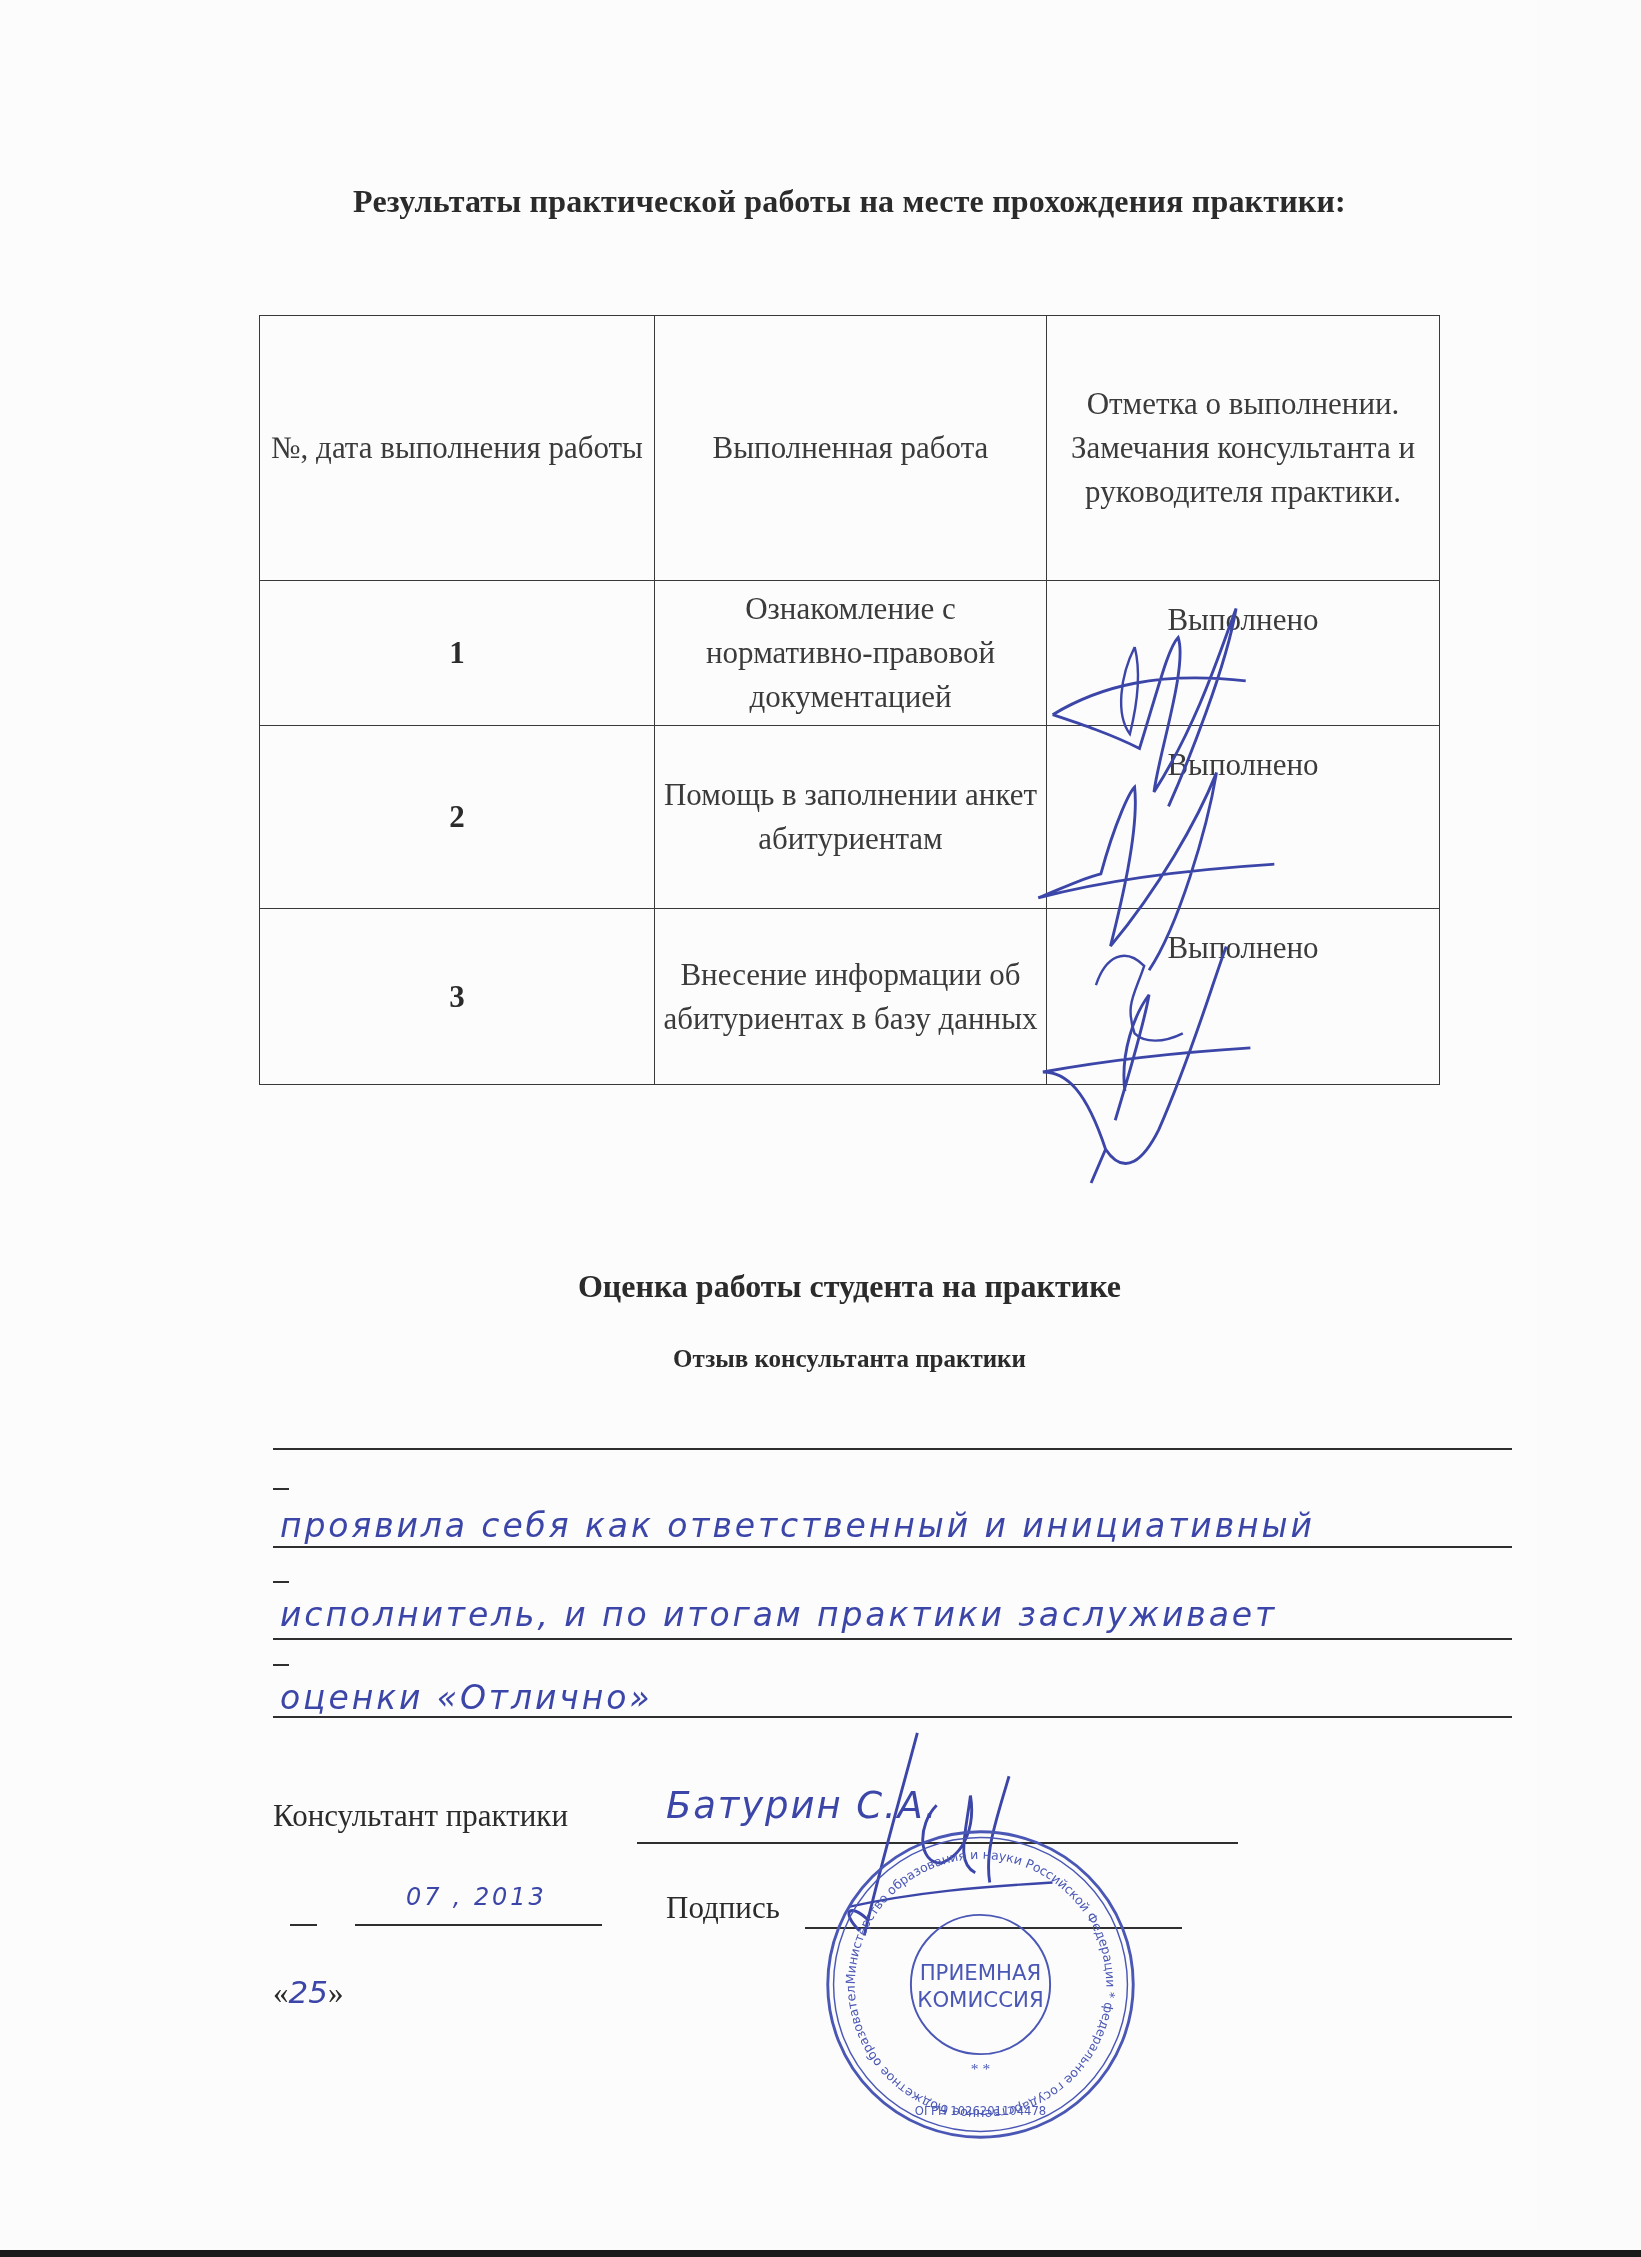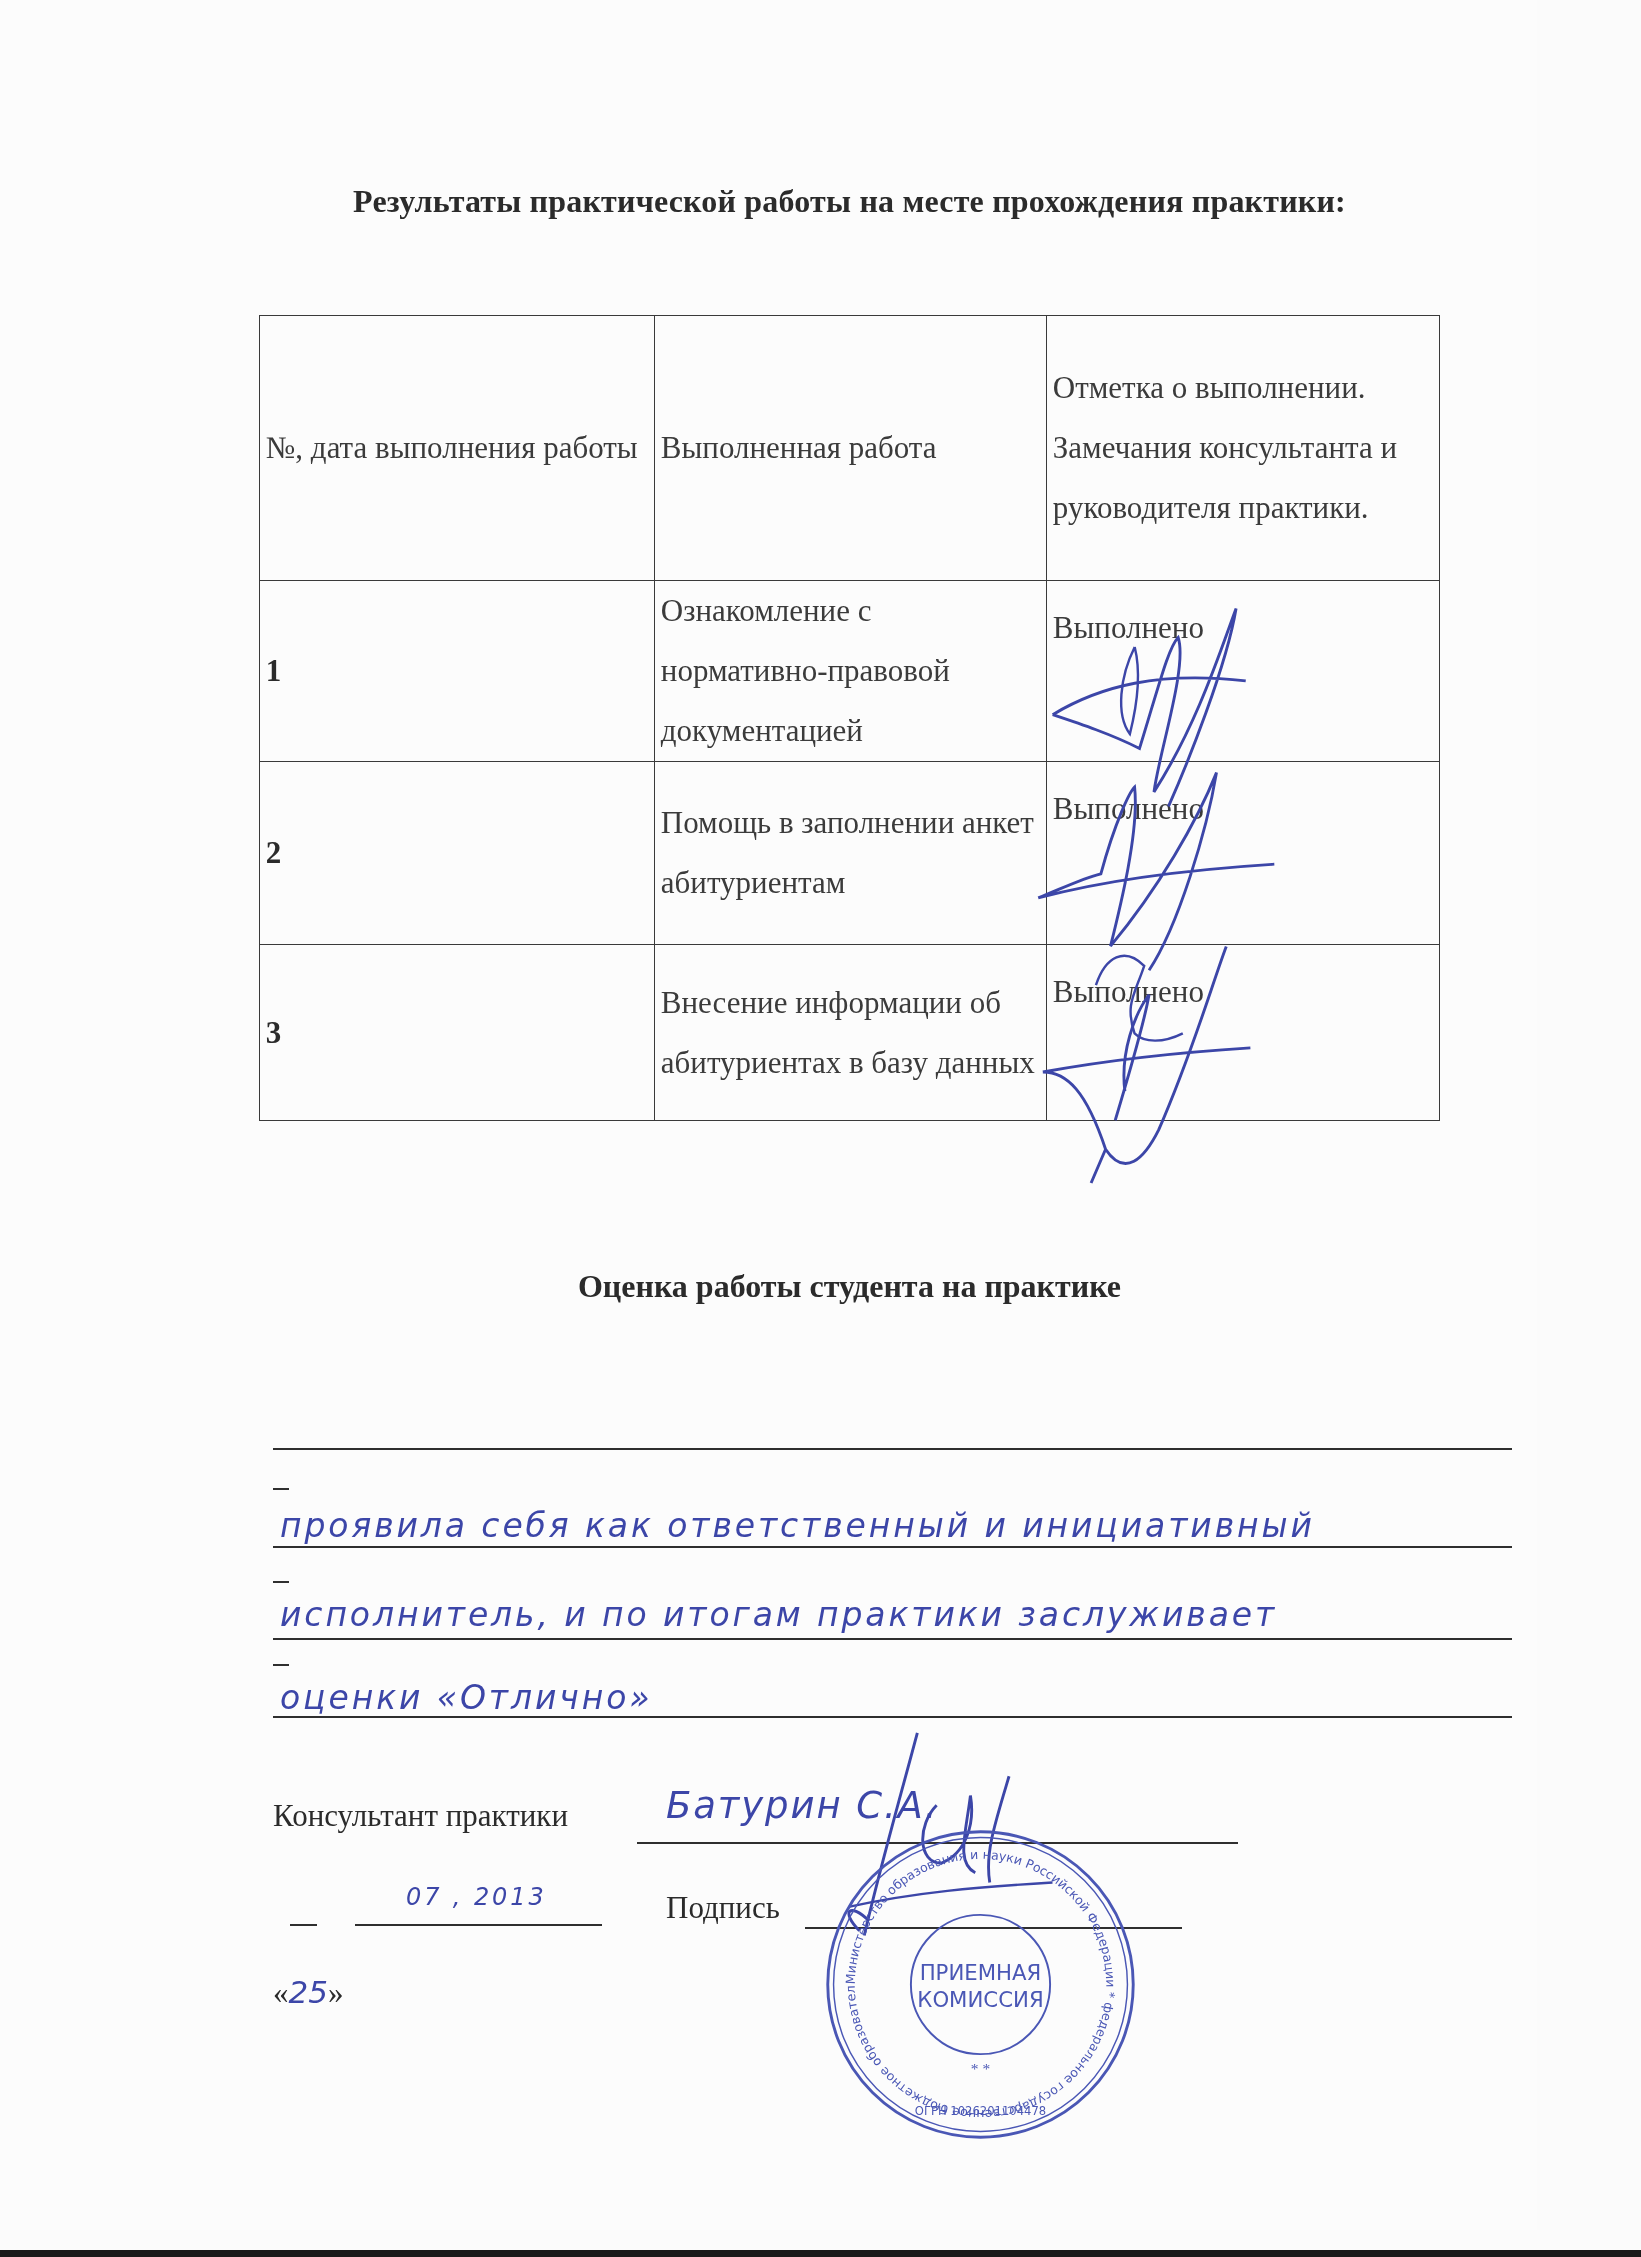--- a/index.html
+++ b/index.html
@@ -13,22 +13,22 @@
   .bottom-edge { position:absolute; left:0; top:2250px; width:1641px; height:7.7px; background:#1a1a1a; }
   .title {
     position:absolute; left:251px; top:183px; width:1197px; text-align:center;
     font-weight:bold; font-size:32px; color:#2b2b2b; letter-spacing:0.2px;
   }
   table.results {
     position:absolute; left:259px; top:315px; width:1180px;
     border-collapse:collapse; table-layout:fixed;
   }
   table.results td {
-    border:1.9px solid #3a3a3a; text-align:left; vertical-align:middle;
-    font-size:31px; line-height:60px; color:#3b3b3b; padding:0 5.8px;
+    border:1.9px solid #3a3a3a; text-align:center; vertical-align:middle;
+    font-size:31px; line-height:44px; color:#3b3b3b; padding:0 5.8px;
   }
   table.results td.num { font-weight:bold; font-size:31px; color:#2b2b2b; }
   table.results td.status { vertical-align:top; padding-top:17px; position:relative; }
   .row-h { height:265px; }
   .row-1 { height:145px; }
   .row-2 { height:183px; }
   .row-3 { height:176px; }
   .sig { position:absolute; pointer-events:none; }
   .section-title {
     position:absolute; left:251px; width:1197px; text-align:center; font-weight:bold; color:#2b2b2b;
@@ -88,20 +88,21 @@
   </svg>
   <svg class="sig" style="left:1033px;top:763px" width="261" height="212" viewBox="0 0 270 220">
     <path d="M5 140 C80 120 170 110 250 105 M5 140 C30 130 50 120 70 115 C85 60 100 30 105 25 C110 70 90 150 80 190 C130 130 170 60 190 10 C180 70 150 170 120 215" fill="none" stroke="#3c46a8" stroke-width="3"></path>
   </svg>
   <svg class="sig" style="left:1038px;top:927px" width="251" height="261" viewBox="0 0 260 270">
     <path d="M5 150 C60 140 140 130 220 125 M5 150 C30 150 50 170 70 230 C90 260 110 240 125 210 C160 130 180 60 195 20 M80 200 C95 150 110 100 115 70 C100 90 85 130 90 170 M70 230 L55 265" fill="none" stroke="#3c46a8" stroke-width="3"></path>
     <path d="M60 60 C70 30 90 20 110 40 C100 70 90 80 100 110 C110 120 130 120 150 110" fill="none" stroke="#3c46a8" stroke-width="2.5"></path>
   </svg>
 
   <div class="section-title" style="top:1268px;font-size:32px">Оценка работы студента на практике</div>
+  <div class="section-title" style="top:1345px;font-size:25px">Отзыв консультанта практики</div>
 
   <div class="handline" style="top:1448px"></div>
   <div class="dash" style="top:1488px"></div>
   <div class="hand" style="top:1506px">проявила себя как ответственный и инициативный</div>
   <div class="handline" style="top:1546px"></div>
   <div class="dash" style="top:1581px"></div>
   <div class="hand" style="top:1595px">исполнитель, и по итогам практики заслуживает</div>
   <div class="handline" style="top:1638px"></div>
   <div class="dash" style="top:1664px"></div>
   <div class="hand" style="top:1678px">оценки «Отлично»</div>

